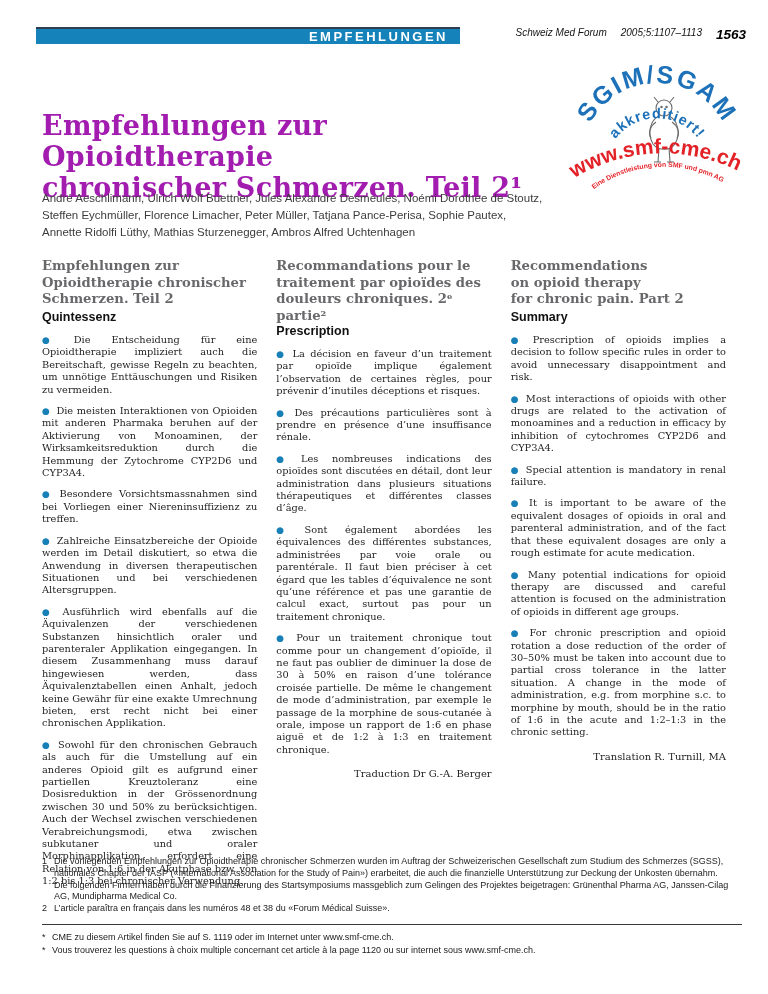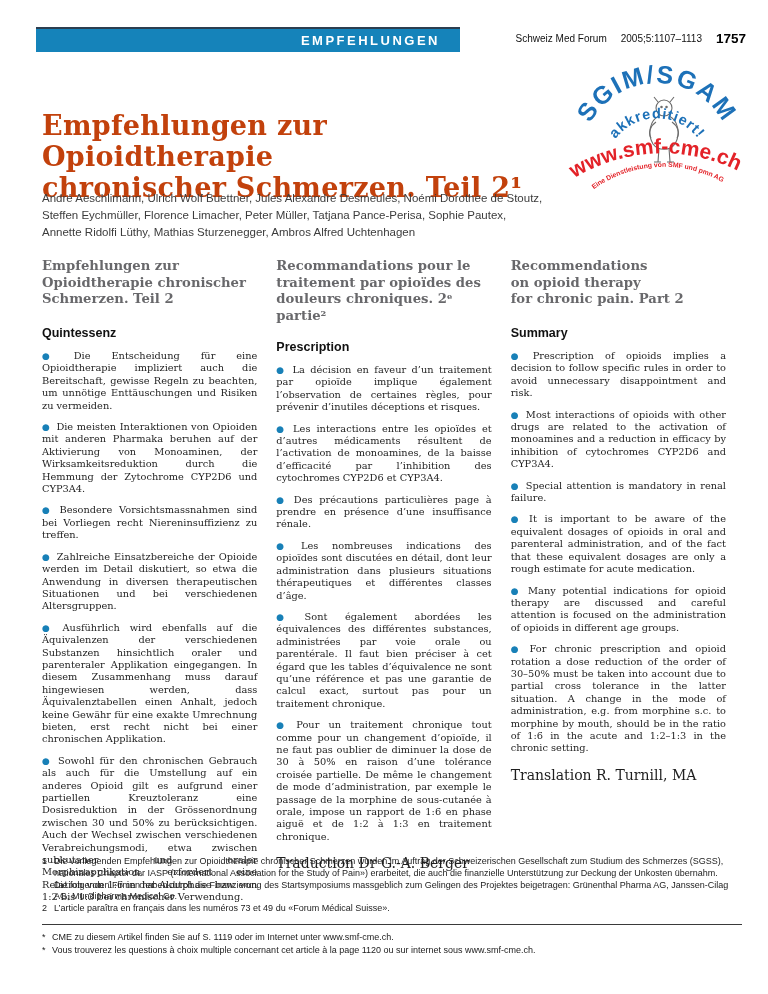--- a/index.html
+++ b/index.html
@@ -1,49 +1,49 @@
 <!DOCTYPE html>
 <html><head>
 <meta charset="utf-8">
 <style>
   html,body{margin:0;padding:0;background:#ffffff;}
   .page{position:relative;width:768px;height:994px;background:#ffffff;overflow:hidden;
         font-family:"Liberation Sans",sans-serif;color:#1e1e1e;}
 
   
-  .mast-bar{position:absolute;left:36px;top:27px;width:424px;height:25px;background:#1583ba;
+  .mast-bar{position:absolute;left:36px;top:27px;width:424px;height:17px;background:#1583ba;
             border-top:2px solid #2c3e50;box-sizing:border-box;display:flex;align-items:center;
-            justify-content:flex-end;padding-right:20px;}
+            justify-content:flex-end;padding-right:12px;}
   .mast-bar span{color:#ffffff;font-size:13px;font-weight:bold;letter-spacing:2.5px;}
   .mast-info{position:absolute;left:480px;top:27px;width:266px;height:23px;display:flex;
-             align-items:center;justify-content:flex-end;gap:14px;}
+             justify-content:flex-end;gap:14px;font-style:italic;}
   .mast-info .journal,.mast-info .citation{font-size:10px;color:#111;}
   .mast-info .pagenum{font-size:13.5px;font-weight:bold;color:#000;}
 
   
   .logo{position:absolute;left:566px;top:50px;width:182px;height:148px;}
 
   
   .title{position:absolute;left:42px;top:110px;width:520px;
          font-family:"DejaVu Serif",serif;font-weight:bold;font-size:27px;line-height:31px;
-         color:#c2410c;letter-spacing:.3px;}
+         color:#a21caf;letter-spacing:.3px;}
   .authors{position:absolute;left:42px;top:190px;width:700px;
            font-size:11.5px;line-height:17px;color:#3c3c3c;}
 
   
   .cols{position:absolute;left:42px;top:258px;width:684px;display:grid;
         grid-template-columns:1fr 1fr 1fr;column-gap:19px;}
   .col-title{font-family:"DejaVu Serif",serif;font-weight:bold;font-size:13.2px;
              line-height:16.5px;color:#68686b;white-space:pre-line;min-height:52px;}
-  .subhead{font-size:12.5px;font-weight:bold;color:#111;margin-top:16px;margin-bottom:10px;}
+  .subhead{font-size:12.5px;font-weight:bold;color:#111;margin-bottom:10px;}
   .bullet{font-family:"DejaVu Serif",serif;font-size:9.8px;line-height:12.4px;
           text-align:justify;margin:4px 0 9px 0;color:#1e1e1e;}
   .bullet .dot{color:#1880b7;font-size:9px;margin-right:6px;}
   .col.french .bullet,.col.french .signature{}
-  .signature{font-family:"DejaVu Serif",serif;font-size:14px;
+  .signature{font-family:"DejaVu Serif",serif;font-size:10px;text-align:right;
              margin-top:12px;color:#1e1e1e;}
 
   
   .footnotes{position:absolute;left:42px;top:856px;width:690px;}
   .fn{display:flex;font-size:9px;line-height:11.8px;color:#222;}
   .fn .marker{width:12px;flex:0 0 12px;}
   .rule{position:absolute;left:42px;top:924px;width:700px;border-top:1px solid #3a3a3a;}
   .cme{position:absolute;left:42px;top:931px;width:700px;}
   .cme .fn{font-size:9px;line-height:12.5px;}
   .cme .marker{width:10px;flex:0 0 10px;}
@@ -52,21 +52,21 @@
 <body>
 
 <div class="page">
 
   <div class="mast-bar">
     <span>EMPFEHLUNGEN</span>
   </div>
   <div class="mast-info">
     <span class="journal">Schweiz Med Forum</span>
     <span class="citation">2005;5:1107–1113</span>
-    <span class="pagenum">1757</span>
+    <span class="pagenum">1563</span>
   </div>
 
   <div class="logo">
     <svg width="182" height="148" viewBox="0 0 182 148">
       <defs>
         <path id="arcTop" d="M 16 108 A 75 75 0 0 1 166 108" fill="none"></path>
         <path id="arcInner" d="M 41 106 A 52 52 0 0 1 141 106" fill="none"></path>
         <path id="arcUrl" d="M 12 126 A 170 170 0 0 1 168 119" fill="none"></path>
         <path id="arcTag" d="M 28 139 A 120 120 0 0 1 156 132" fill="none"></path>
       </defs>
@@ -112,34 +112,33 @@
 
   <div class="cols">
 
     <div class="col german">
       <div class="col-title">Empfehlungen zur
 Opioidtherapie chronischer
 Schmerzen. Teil 2</div>
       <div class="subhead">Quintessenz</div>
       <p class="bullet"><span class="dot">●</span><span>Die Entscheidung für eine Opioidtherapie impliziert auch die Bereitschaft, gewisse Regeln zu beachten, um unnötige Enttäuschungen und Risiken zu vermeiden.</span></p>
       <p class="bullet"><span class="dot">●</span><span>Die meisten Interaktionen von Opioiden mit anderen Pharmaka beruhen auf der Aktivierung von Monoaminen, der Wirksamkeitsreduktion durch die Hemmung der Zytochrome CYP2D6 und CYP3A4.</span></p>
-      <p class="bullet"><span class="dot">●</span><span>Besondere Vorsichtsmassnahmen sind bei Vorliegen recht Niereninsuffizienz zu treffen.</span></p>
+      <p class="bullet"><span class="dot">●</span><span>Besondere Vorsichtsmassnahmen sind bei Vorliegen einer Niereninsuffizienz zu treffen.</span></p>
       <p class="bullet"><span class="dot">●</span><span>Zahlreiche Einsatzbereiche der Opioide werden im Detail diskutiert, so etwa die Anwendung in diversen therapeutischen Situationen und bei verschiedenen Altersgruppen.</span></p>
       <p class="bullet"><span class="dot">●</span><span>Ausführlich wird ebenfalls auf die Äquivalenzen der verschiedenen Substanzen hinsichtlich oraler und parenteraler Applikation eingegangen. In diesem Zusammenhang muss darauf hingewiesen werden, dass Äquivalenztabellen einen Anhalt, jedoch keine Gewähr für eine exakte Umrechnung bieten, erst recht nicht bei einer chronischen Applikation.</span></p>
       <p class="bullet"><span class="dot">●</span><span>Sowohl für den chronischen Gebrauch als auch für die Umstellung auf ein anderes Opioid gilt es aufgrund einer partiellen Kreuztoleranz eine Dosisreduktion in der Grössenordnung zwischen 30 und 50% zu berücksichtigen. Auch der Wechsel zwischen verschiedenen Verabreichungsmodi, etwa zwischen subkutaner und oraler Morphinapplikation, erfordert eine Relation von 1:6 in der Akutphase bzw. von 1:2 bis 1:3 bei chronischer Verwendung.</span></p>
     </div>
 
     <div class="col french">
       <div class="col-title">Recommandations pour le
 traitement par opioïdes des
 douleurs chroniques. 2ᵉ partie²</div>
       <div class="subhead">Prescription</div>
       <p class="bullet"><span class="dot">●</span><span>La décision en faveur d’un traitement par opioïde implique également l’observation de certaines règles, pour prévenir d’inutiles déceptions et risques.</span></p>
-      <p class="bullet"><span class="dot">●</span><span>Les interactions entre les opioïdes et d’autres médicaments résultent de l’activation de monoamines, de la baisse d’efficacité par l’inhibition des cytochromes CYP2D6 et CYP3A4.</span></p>
-      <p class="bullet"><span class="dot">●</span><span>Des précautions particulières page à prendre en présence d’une insuffisance rénale.</span></p>
+      <p class="bullet"><span class="dot">●</span><span>Des précautions particulières sont à prendre en présence d’une insuffisance rénale.</span></p>
       <p class="bullet"><span class="dot">●</span><span>Les nombreuses indications des opioïdes sont discutées en détail, dont leur administration dans plusieurs situations thérapeutiques et différentes classes d’âge.</span></p>
       <p class="bullet"><span class="dot">●</span><span>Sont également abordées les équivalences des différentes substances, administrées par voie orale ou parentérale. Il faut bien préciser à cet égard que les tables d’équivalence ne sont qu’une référence et pas une garantie de calcul exact, surtout pas pour un traitement chronique.</span></p>
       <p class="bullet"><span class="dot">●</span><span>Pour un traitement chronique tout comme pour un changement d’opioïde, il ne faut pas oublier de diminuer la dose de 30 à 50% en raison d’une tolérance croisée partielle. De même le changement de mode d’administration, par exemple le passage de la morphine de sous-cutanée à orale, impose un rapport de 1:6 en phase aiguë et de 1:2 à 1:3 en traitement chronique.</span></p>
       <div class="signature">Traduction Dr G.-A. Berger</div>
     </div>
 
     <div class="col english">
       <div class="col-title">Recommendations
 on opioid therapy
 for chronic pain. Part 2</div>
@@ -155,21 +154,21 @@
 
   </div>
 
   <div class="footnotes">
     <div class="fn">
       <span class="marker">1</span>
       <span class="text">Die vorliegenden Empfehlungen zur Opioidtherapie chronischer Schmerzen wurden im Auftrag der Schweizerischen Gesellschaft zum Studium des Schmerzes (SGSS), nationales Chapter der IASP («International Association for the Study of Pain») erarbeitet, die auch die finanzielle Unterstützung zur Deckung der Unkosten übernahm. Die folgenden Firmen haben durch die Finanzierung des Startsymposiums massgeblich zum Gelingen des Projektes beigetragen: Grünenthal Pharma AG, Janssen-Cilag AG, Mundipharma Medical Co.</span>
     </div>
     <div class="fn">
       <span class="marker">2</span>
-      <span class="text">L’article paraîtra en français dans les numéros 73 et 49 du «Forum Médical Suisse».</span>
+      <span class="text">L’article paraîtra en français dans les numéros 48 et 38 du «Forum Médical Suisse».</span>
     </div>
   </div>
 
   <div class="rule"></div>
 
   <div class="cme">
     <div class="fn">
       <span class="marker">*</span>
       <span class="text">CME zu diesem Artikel finden Sie auf S. 1119 oder im Internet unter www.smf-cme.ch.</span>
     </div>

